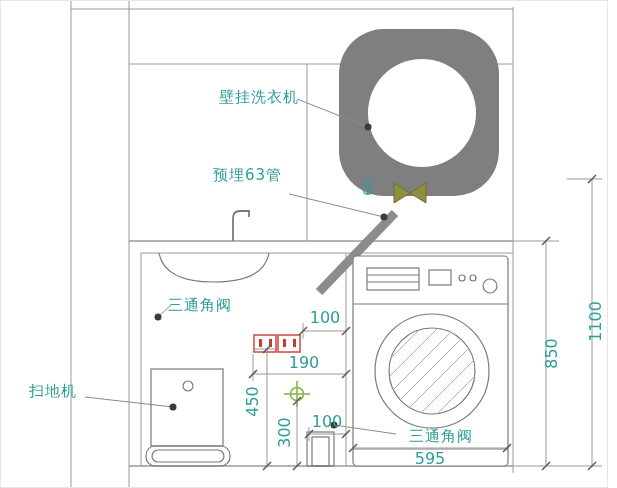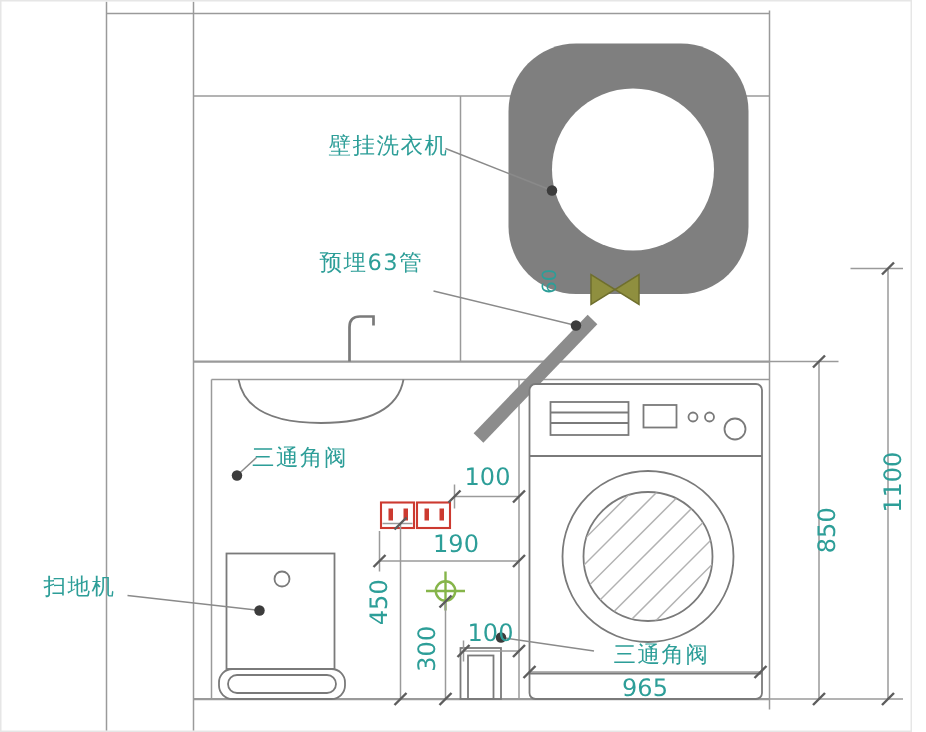--- a/index.html
+++ b/index.html
@@ -188,21 +188,21 @@
   <div class="dimtxt rot" style="left:251px;top:400px">
       <span>450</span>
     </div>
   <div class="dimtxt rot" style="left:283px;top:431px">
       <span>300</span>
     </div>
   <div class="dimtxt" style="left:326px;top:420px">
       <span>100</span>
     </div>
   <div class="dimtxt" style="left:429px;top:457px">
-      <span>965</span>
+      <span>595</span>
     </div>
   <div class="dimtxt rot" style="left:550px;top:352px">
       <span>850</span>
     </div>
   <div class="dimtxt rot" style="left:594px;top:320px">
       <span>1100</span>
     </div>
   <div class="dimtxt rot small" style="left:366px;top:186px">
       <span>60</span>
     </div>

